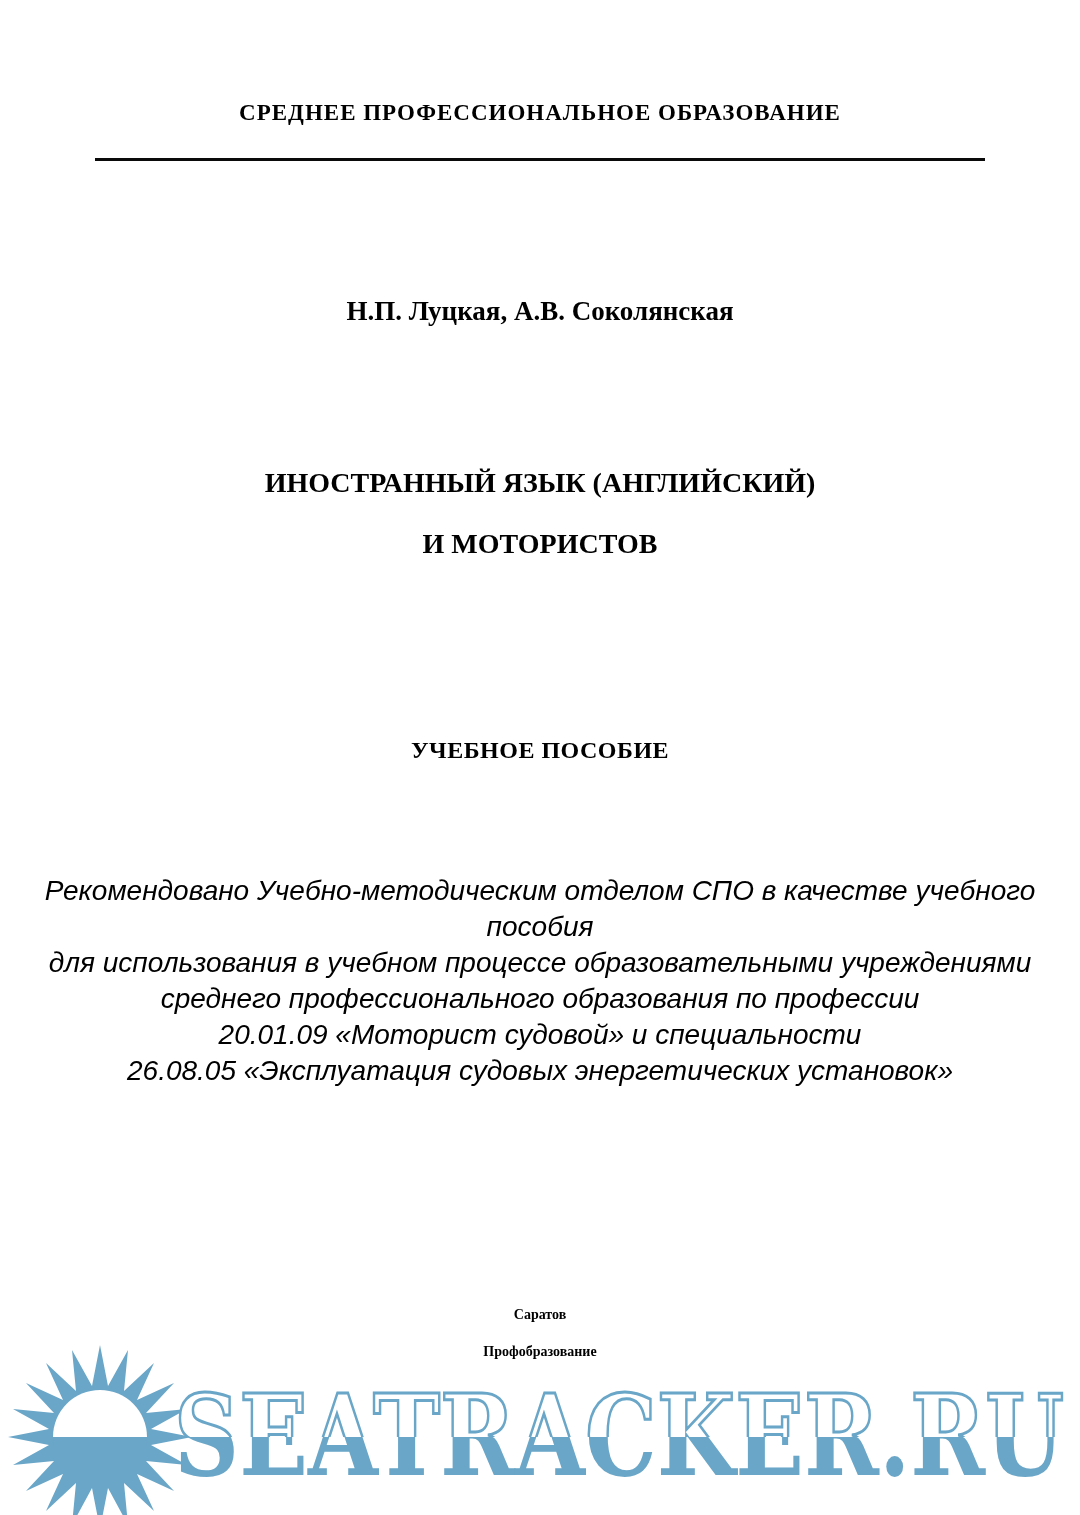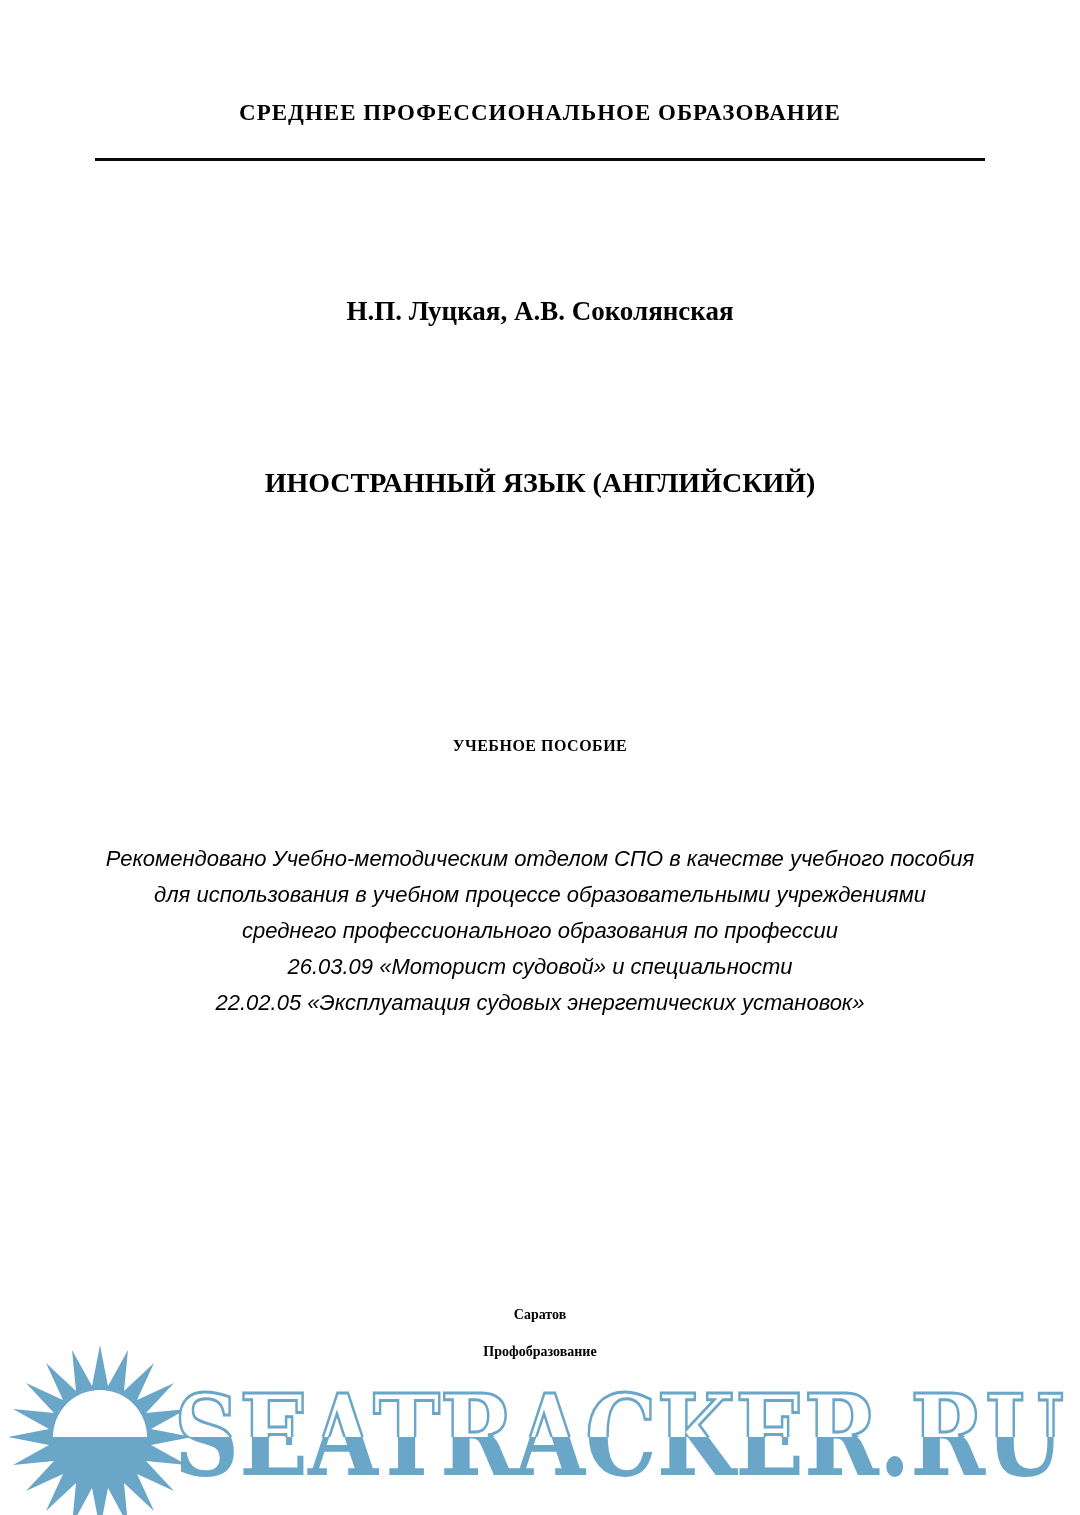--- a/index.html
+++ b/index.html
@@ -27,28 +27,28 @@
     font-size:27px;font-weight:bold;
     z-index:2;
   }
   .book-title{
     top:452px;margin:0;
     font-size:28px;font-weight:bold;line-height:61px;
     z-index:2;
   }
   .subtitle{
     top:737px;
-    font-size:16px;font-weight:bold;letter-spacing:0.5px;
+    font-size:24px;font-weight:bold;letter-spacing:0.5px;
     z-index:2;
   }
   .recommendation{
-    top:841px;
+    top:873px;
     font-family:"Liberation Sans","DejaVu Sans",sans-serif;
     font-style:italic;
-    font-size:22px;line-height:36px;
+    font-size:28px;line-height:36px;
     z-index:2;
   }
   .imprint{
     top:1296px;
     font-size:14px;font-weight:bold;line-height:37px;
     z-index:3;
   }
   .watermark{
     position:absolute;left:0;top:1340px;width:1080px;height:175px;
     z-index:1;
@@ -82,30 +82,31 @@
   </svg>
 
   <div class="abs series-heading">СРЕДНЕЕ ПРОФЕССИОНАЛЬНОЕ ОБРАЗОВАНИЕ</div>
 
   <div class="divider"></div>
 
   <div class="abs authors">Н.П. Луцкая, А.В. Соколянская</div>
 
   <h1 class="abs book-title">
     <div>ИНОСТРАННЫЙ ЯЗЫК (АНГЛИЙСКИЙ)</div>
+    <div>И МОТОРИСТОВ</div>
   </h1>
 
   <div class="abs subtitle">УЧЕБНОЕ ПОСОБИЕ</div>
 
   <div class="abs recommendation">
     <div>Рекомендовано Учебно-методическим отделом СПО в качестве учебного пособия</div>
     <div>для использования в учебном процессе образовательными учреждениями</div>
     <div>среднего профессионального образования по профессии</div>
-    <div>26.03.09 «Моторист судовой» и специальности</div>
-    <div>22.02.05 «Эксплуатация судовых энергетических установок»</div>
+    <div>20.01.09 «Моторист судовой» и специальности</div>
+    <div>26.08.05 «Эксплуатация судовых энергетических установок»</div>
   </div>
 
   <div class="abs imprint">
     <div>Саратов</div>
     <div>Профобразование</div>
   </div>
 
 </div>
 
 </body></html>

